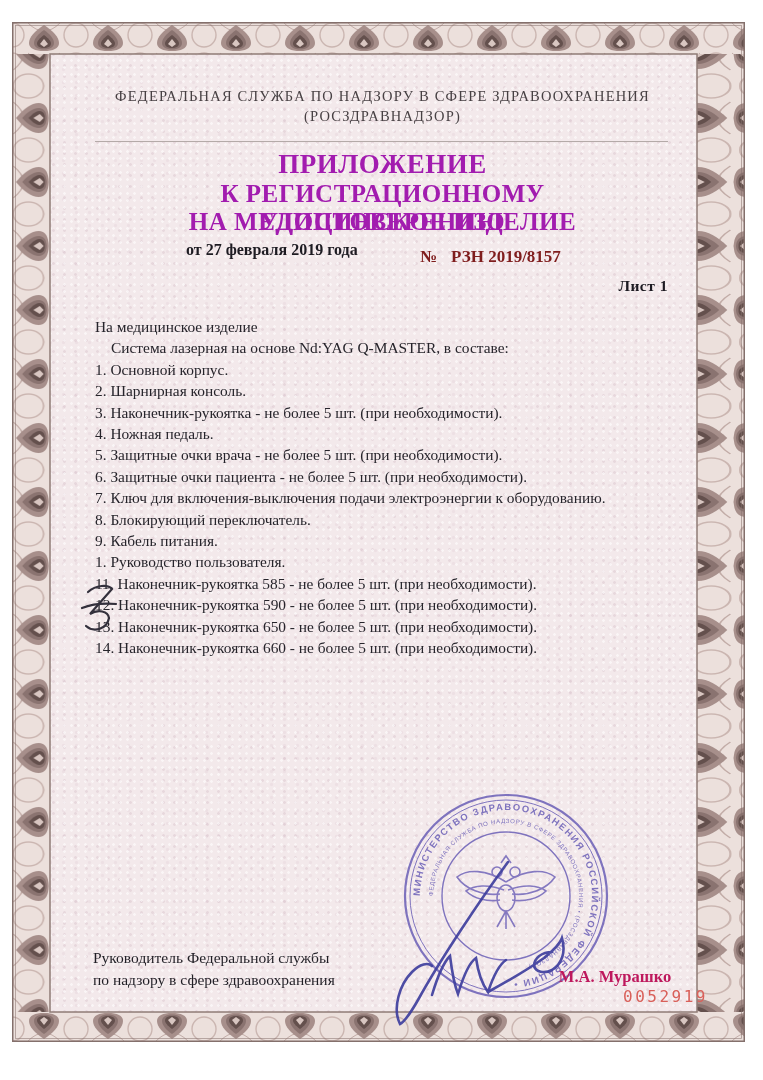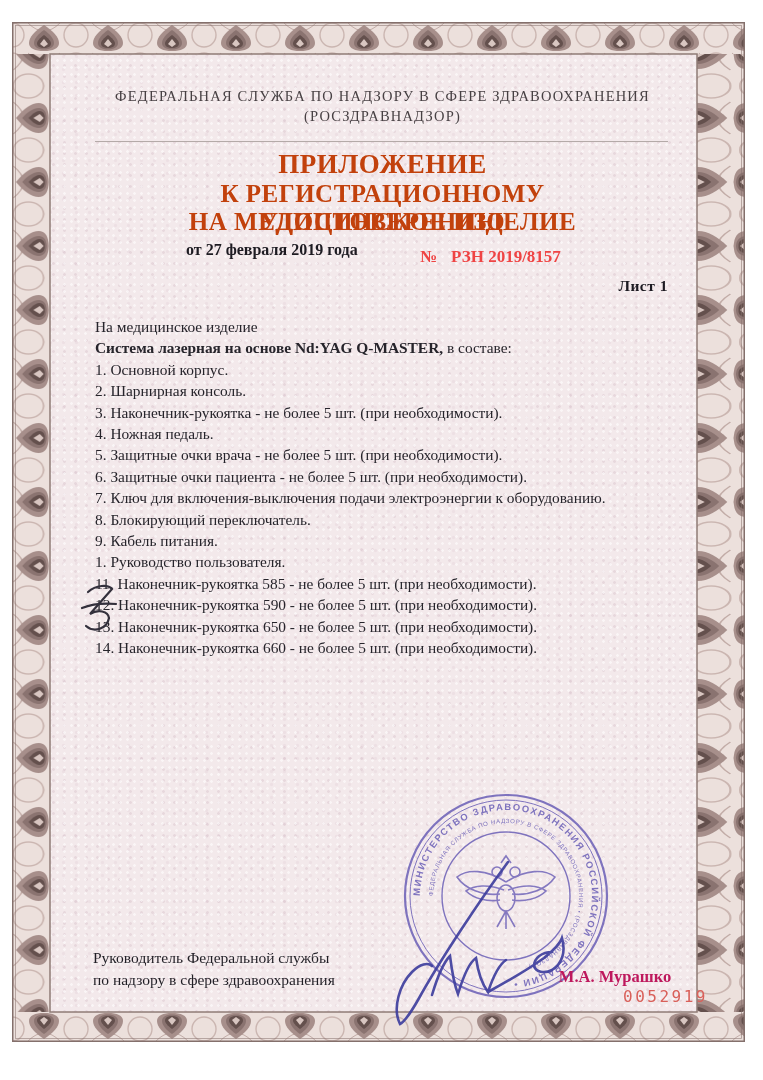--- a/index.html
+++ b/index.html
@@ -30,46 +30,46 @@
     font-size:14.5px;letter-spacing:1.2px;color:#474043;
   }
   .agency-1{top:88px;}
   .agency-2{top:108px;}
   .divider{
     position:absolute;left:95px;top:141px;width:573px;height:0;
     border-top:1px solid #b4aaa8;
   }
   .doc-title{
     position:absolute;left:95px;width:575px;text-align:center;
-    font-weight:bold;color:#c2410c;letter-spacing:0.5px;
+    font-weight:bold;color:#a21caf;letter-spacing:0.5px;
   }
   .title-1{top:149px;font-size:27px;}
   .title-2{top:180px;font-size:25px;}
   .title-3{top:208px;font-size:25px;}
 
   .meta-date{
     position:absolute;left:186px;top:241px;
     font-size:16px;font-weight:bold;color:#1d1b22;
   }
   .meta-number{
     position:absolute;left:420px;top:247px;
-    font-size:17px;font-weight:bold;color:#ef4444;
+    font-size:17px;font-weight:bold;color:#7f1d1d;
   }
   .meta-number .num-label{margin-right:14px;}
   .sheet{
     position:absolute;left:500px;top:277px;width:168px;text-align:right;
     font-size:15.5px;font-weight:bold;color:#1d1b22;letter-spacing:0.5px;
   }
 
   .body-block{
     position:absolute;left:95px;top:316px;width:580px;
     font-size:15.4px;line-height:21.4px;color:#26242b;
   }
   .body-line{white-space:nowrap;}
-  .bold{font-weight:bold;}
+  .bold{font-weight:normal;margin-left:16px;}
 
   .signer-title{
     position:absolute;left:93px;width:330px;
     font-size:15.5px;font-weight:normal;color:#211f26;
   }
   .signer-1{top:949px;}
   .signer-2{top:971px;}
   .signer-name{
     position:absolute;left:520px;top:967px;width:190px;text-align:center;
     font-size:16.5px;font-weight:bold;color:#be185d;

